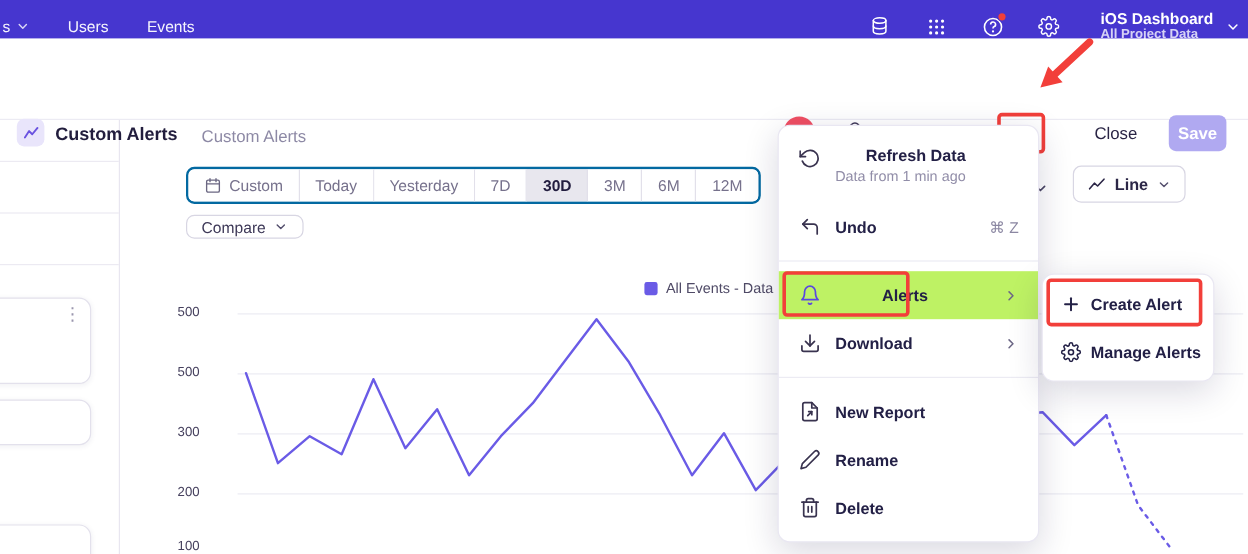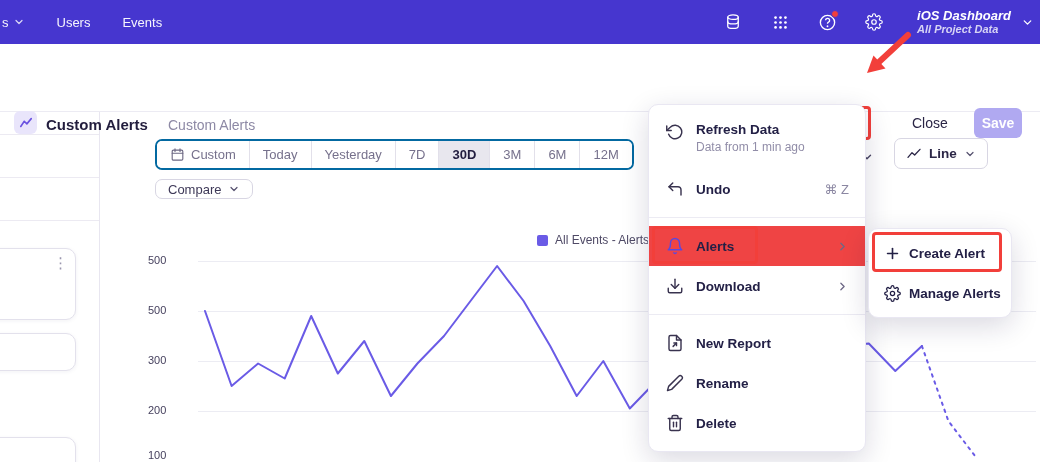--- a/index.html
+++ b/index.html
@@ -12,29 +12,29 @@
   
   .topnav { position:absolute; left:0; top:0; width:1040px; height:44px; background:var(--nav-bg); z-index:5; }
   .nav-left { position:absolute; left:0; top:0; height:44px; display:flex; align-items:center; gap:32px; padding-left:2px; }
   .nav-item { color:rgba(255,255,255,.95); font-size:13px; font-weight:500; display:flex; align-items:center; gap:4px; cursor:pointer; white-space:nowrap; }
   .nav-item svg { opacity:.85; }
   .searchbar { position:absolute; left:228px; top:7px; width:420px; height:30px; border-radius:6px;
                background:rgba(255,255,255,.07); border:1px solid rgba(255,255,255,.42);
                display:flex; align-items:center; justify-content:center; gap:10px; color:#d9d4f6; cursor:pointer; }
   .searchbar .ph { font-size:13.5px; color:#dcd7f8; }
   .searchbar .sc { font-size:12.5px; color:#b6aef0; }
-  .nav-right { position:absolute; right:6px; top:0; height:44px; display:flex; align-items:center; gap:27px; color:#fff;font-style:italic; }
+  .nav-right { position:absolute; right:6px; top:0; height:44px; display:flex; align-items:center; gap:27px; color:#fff; }
   .nav-icon { position:relative; width:20px; height:20px; display:flex; align-items:center; justify-content:center; color:#fff; cursor:pointer; }
   .nav-badge { position:absolute; right:-2px; top:-2px; width:8px; height:8px; border-radius:50%; background:var(--annotation); border:1.5px solid var(--nav-bg); }
   .project { display:flex; align-items:center; gap:10px; margin-left:6px; cursor:pointer; }
   .project .pt { font-size:13px; font-weight:700; color:#fff; line-height:15px; }
   .project .ps { font-size:11px; font-weight:600; color:rgba(255,255,255,.78); line-height:13px; }
 
   
-  .pagehead { position:absolute; left:0; top:44px; width:1040px; height:68px; background:#fff; border-bottom:1px solid #ecebf3; z-index:5; }
+  .pagehead { position:absolute; left:0; top:32px; width:1040px; height:68px; background:#fff; border-bottom:1px solid #ecebf3; z-index:5; }
   .report-ic { position:absolute; left:14px; top:67px; width:23px; height:23px; border-radius:6px; background:#e9e5fb; display:flex; align-items:center; justify-content:center; }
   .page-title { position:absolute; left:46px; top:72px; font-size:15px; font-weight:700; color:#221d3d; }
   .crumb { position:absolute; left:168px; top:73px; font-size:14px; color:#8d89a5; }
   .avatar { position:absolute; left:653px; top:65px; width:26px; height:26px; border-radius:50%; background:var(--avatar-bg);
             color:#fff; font-size:11px; font-weight:700; display:flex; align-items:center; justify-content:center; cursor:pointer; }
   .hd-icon { position:absolute; display:flex; align-items:center; justify-content:center; color:#3e3858; cursor:pointer; }
   .hd-text { position:absolute; font-size:14px; color:#2a2545; font-weight:500; cursor:pointer; }
   .save-btn { position:absolute; left:974px; top:64px; width:48px; height:30px; border:none; border-radius:6px;
               background:var(--save-bg); color:#fff; font-size:14px; font-weight:600; font-family:inherit; cursor:pointer; }
   .more-wrap { position:absolute; left:834px; top:65px; width:34px; height:28px; display:flex; align-items:center; justify-content:center; cursor:pointer; }
@@ -63,24 +63,24 @@
   .ytick { position:absolute; left:148px; width:44px; text-align:left; font-size:11px; color:#46415e; z-index:1; }
   .legend { position:absolute; left:537px; top:233px; display:flex; align-items:center; gap:7px; z-index:2; cursor:pointer; }
   .legend .sw { width:11px; height:11px; border-radius:2px; background:var(--line-color); }
   .legend .lt { font-size:12px; color:#4f4a66; }
 
   
   .menu { position:absolute; left:648px; top:104px; width:218px; background:#fff; border:1px solid #e9e7f2; border-radius:10px;
           box-shadow:0 8px 28px rgba(25,16,70,.16); padding:8px 0; z-index:10; }
   .menu-row { position:relative; display:flex; align-items:center; height:40px; padding:0 16px; cursor:pointer; }
   .menu-row.tall { height:56px; align-items:flex-start; padding-top:9px; }
-  .menu-row.hl { background:#ef4444; }
+  .menu-row.hl { background:#bef264;gap:39px; }
   .mi { width:20px; height:20px; margin-right:11px; display:flex; align-items:center; justify-content:center; color:#39334f; flex:none; }
   .mi.acc { color:var(--accent); }
-  .mlabel { font-size:13.5px; font-weight:600; color:#232046; white-space:nowrap; }
+  .mlabel { font-size:13.5px; font-weight:600; color:#232046; white-space:nowrap;text-align:right; }
   .msub { font-size:12px; color:#918da8; margin-top:3px; white-space:nowrap; }
   .mright { margin-left:auto; color:#8b87a2; font-size:13px; display:flex; align-items:center; }
   .menu-divider { height:1px; background:#ecebf3; margin:8px 0; }
 
   
   .submenu { position:absolute; left:868px; top:228px; width:144px; background:#fff; border:1px solid #e9e7f2; border-radius:10px;
              box-shadow:0 8px 28px rgba(25,16,70,.16); padding:4px 0; z-index:11; }
   .sub-row { position:relative; display:flex; align-items:center; height:40px; padding:0 14px; cursor:pointer; }
   .sub-row .mi { margin-right:8px; width:18px; height:18px; color:#232046; }
   .sub-row .mlabel { font-size:13.5px; font-weight:700; }
@@ -234,21 +234,21 @@
         <polyline points="3 17 9 10 13 13.5 21 5"></polyline>
       </svg>
     <span>Line</span>
     <svg width="12" height="12" viewBox="0 0 24 24" fill="none" stroke="#55506e" stroke-width="2.4" stroke-linecap="round" stroke-linejoin="round">
         <polyline points="6 9 12 15 18 9"></polyline>
       </svg>
   </div>
 
   <div class="legend">
     <span class="sw"></span>
-    <span class="lt">All Events - Alerts</span>
+    <span class="lt">All Events - Data</span>
   </div>
 
   <div class="ytick" style="top:254px;">500</div>
   <div class="ytick" style="top:304px;">500</div>
   <div class="ytick" style="top:354px;">300</div>
   <div class="ytick" style="top:404px;">200</div>
   <div class="ytick" style="top:449px;">100</div>
 
   <svg class="chart-svg" viewBox="0 0 1040 462">
     <line x1="198" y1="261.5" x2="1036" y2="261.5" stroke="#ececf3" stroke-width="1"></line>

